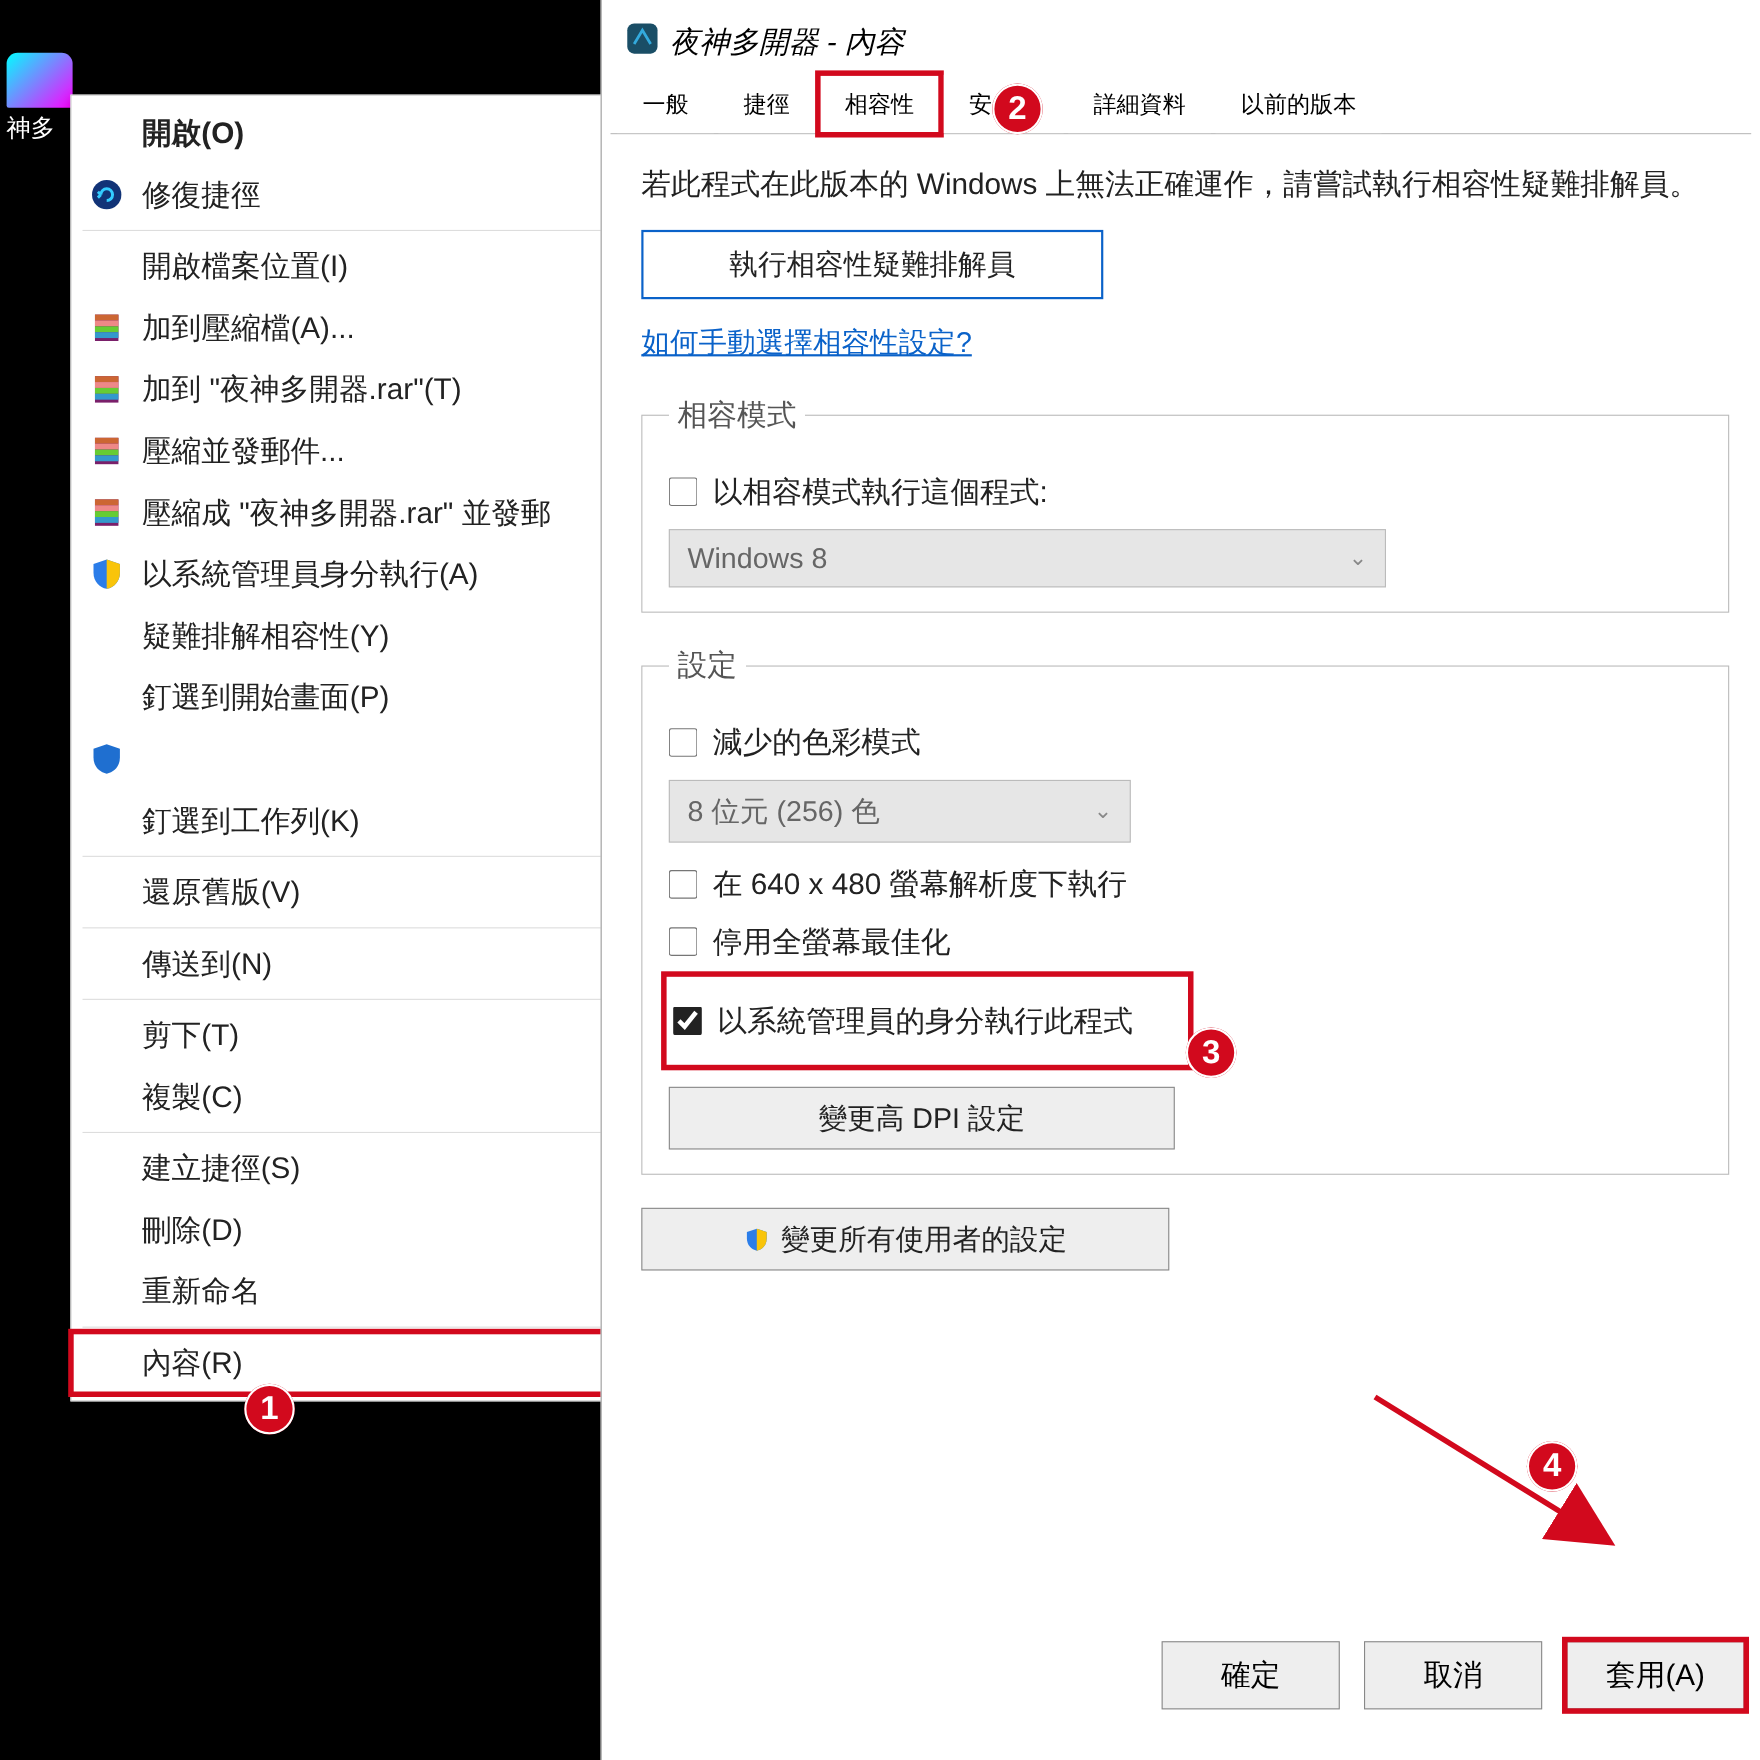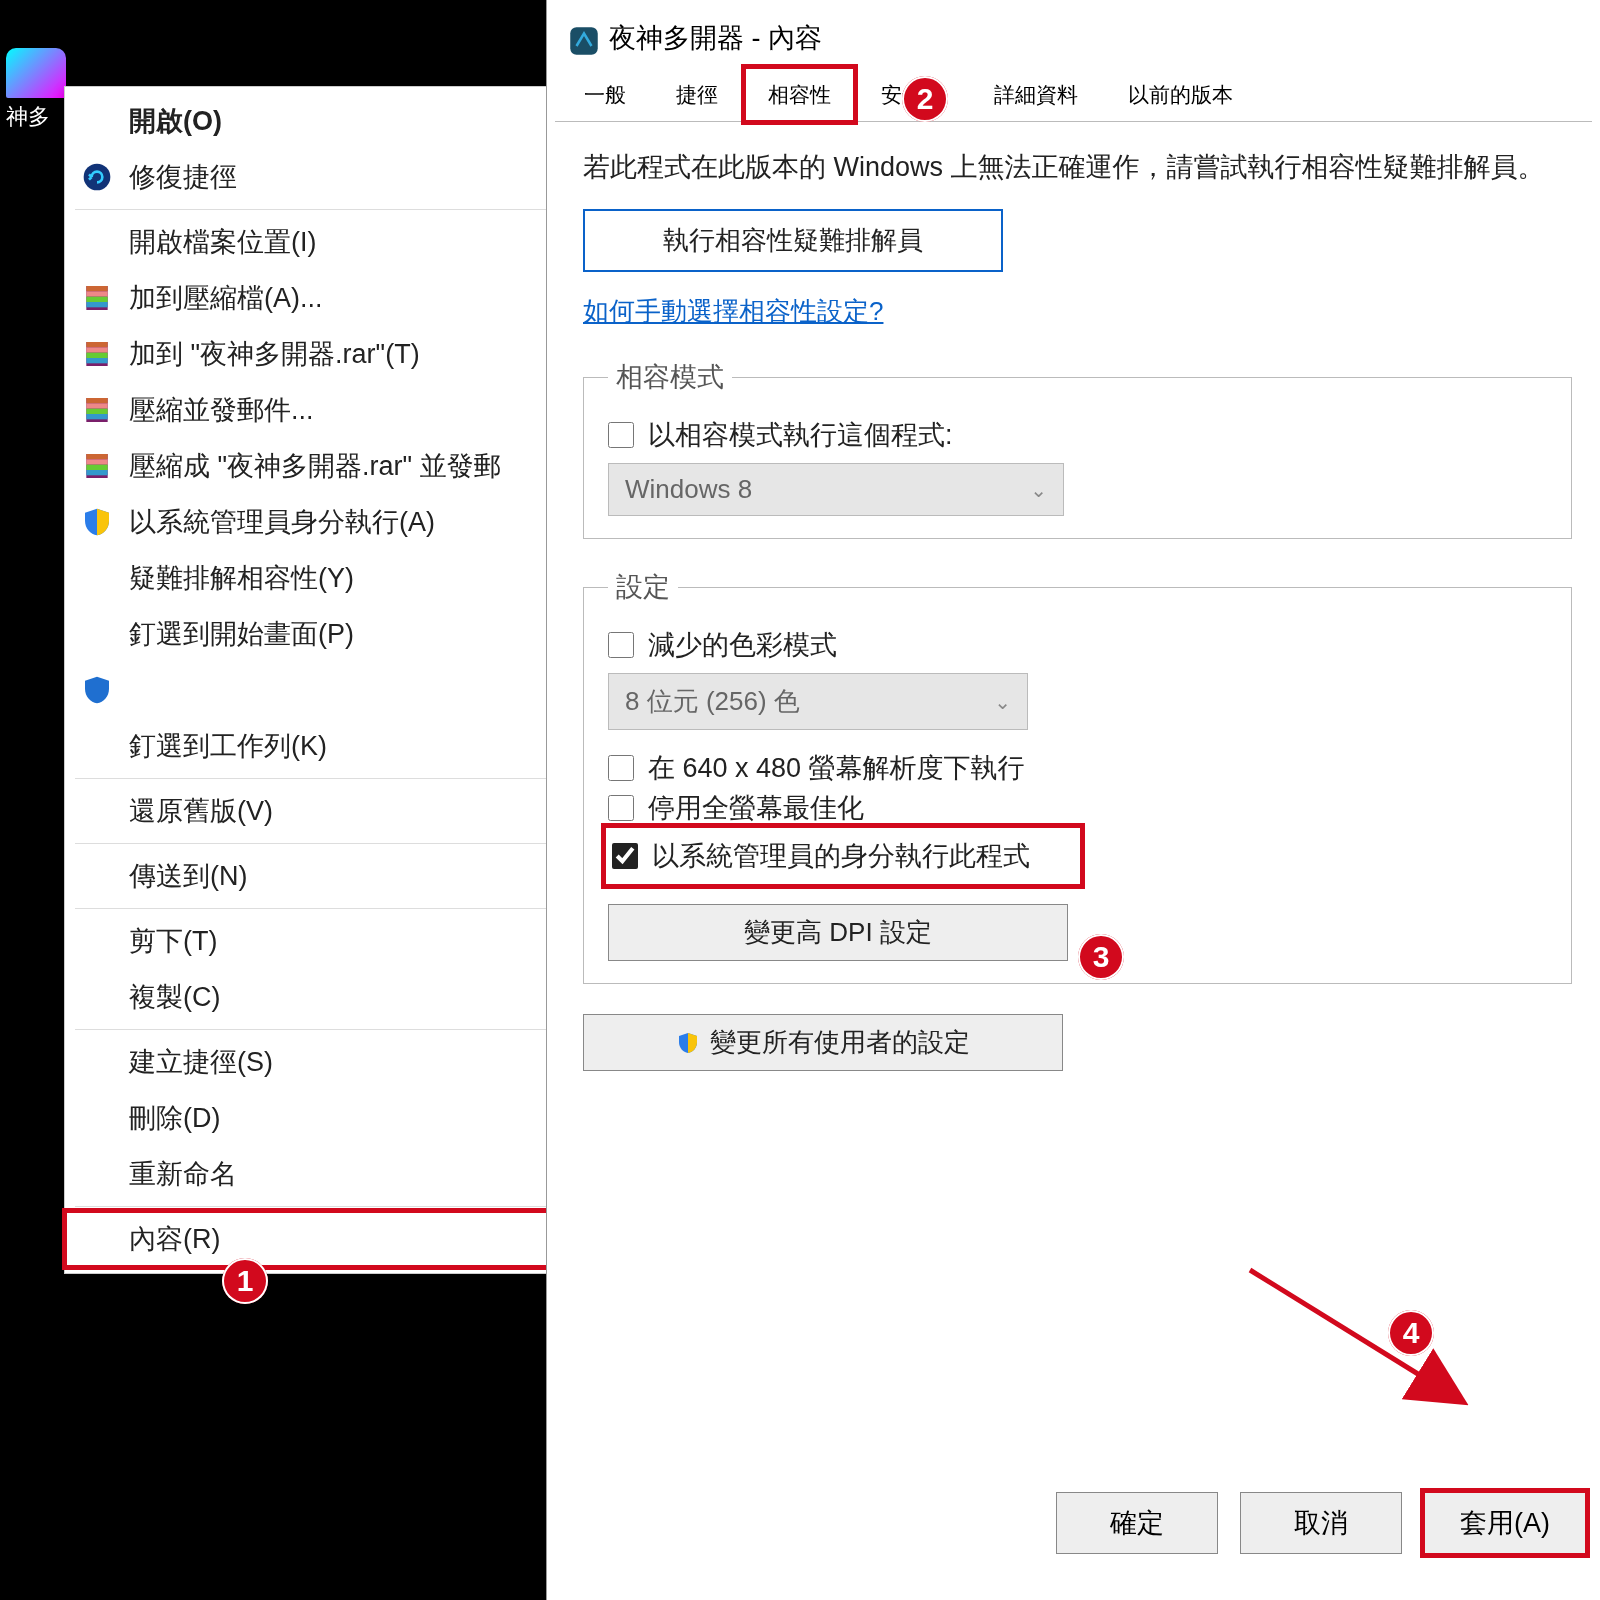--- a/index.html
+++ b/index.html
@@ -78,23 +78,24 @@
   
   .prop-dialog {
     position: absolute;
     left: 546px; top: 0;
     width: 1054px;
     height: 1600px;
     background: #fff;
     border-left: 1px solid #999;
   }
   .prop-title {
-    display: flex; align-items: flex-end; gap: 10px;
+    display: flex; align-items: flex-start; gap: 10px;
     padding: 20px 22px 12px 22px;
     font-size: 27px;
+    font-style: italic;
   }
   .prop-title .t-icon {
     width: 30px; height: 30px;
     flex:none;
   }
   .tabs {
     display: flex;
     gap: 4px;
     padding: 0 14px;
   }
@@ -148,34 +149,34 @@
     padding: 18px 40px 22px 24px;
   }
   legend {
     font-size: 27px;
     padding: 0 8px;
     color: #555;
   }
   .chk-row {
     display: flex; align-items: center; gap: 14px;
     font-size: 27px;
-    margin: 4px 0;
+    margin: 16px 0;
   }
   .chk-row input[type=checkbox]{
     width: 26px; height: 26px;
     accent-color: #222;
   }
   .chk-row.blue-chk input[type=checkbox]{
     outline: 2px solid #0a62c9;
   }
   .select-dis {
     background: #e6e6e6;
     color: #666;
     padding: 10px 16px;
-    width: 456px;
+    width: 652px;
     border: 1px solid #bbb;
     font-size: 26px;
     display: flex; justify-content: space-between; align-items: center;
     margin-top: 10px;
   }
   .select-dis .caret { color:#888; font-size:20px;}
   .runadmin-row {
     outline: 5px solid #d2091d;
     outline-offset: 2px;
     padding: 4px 4px;

